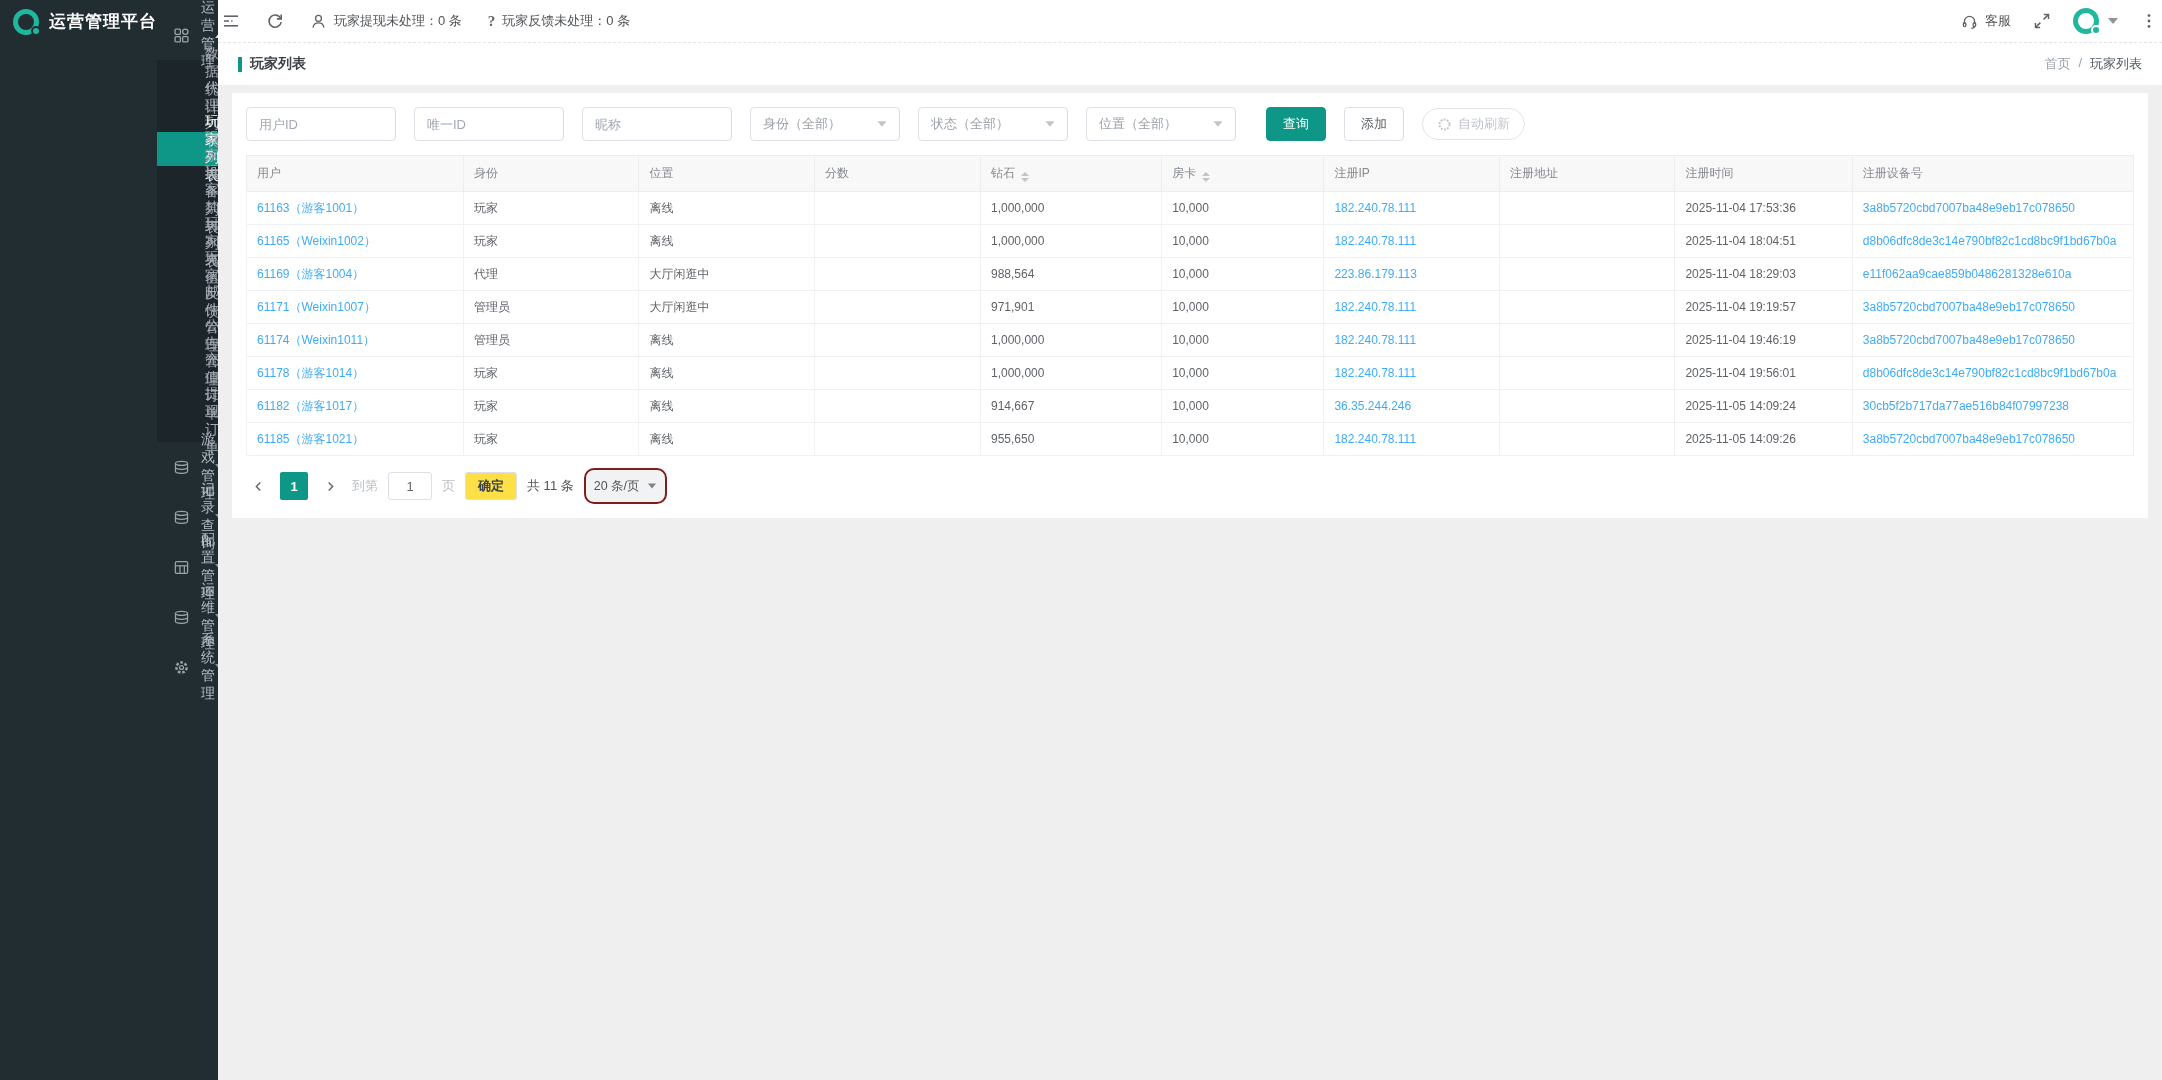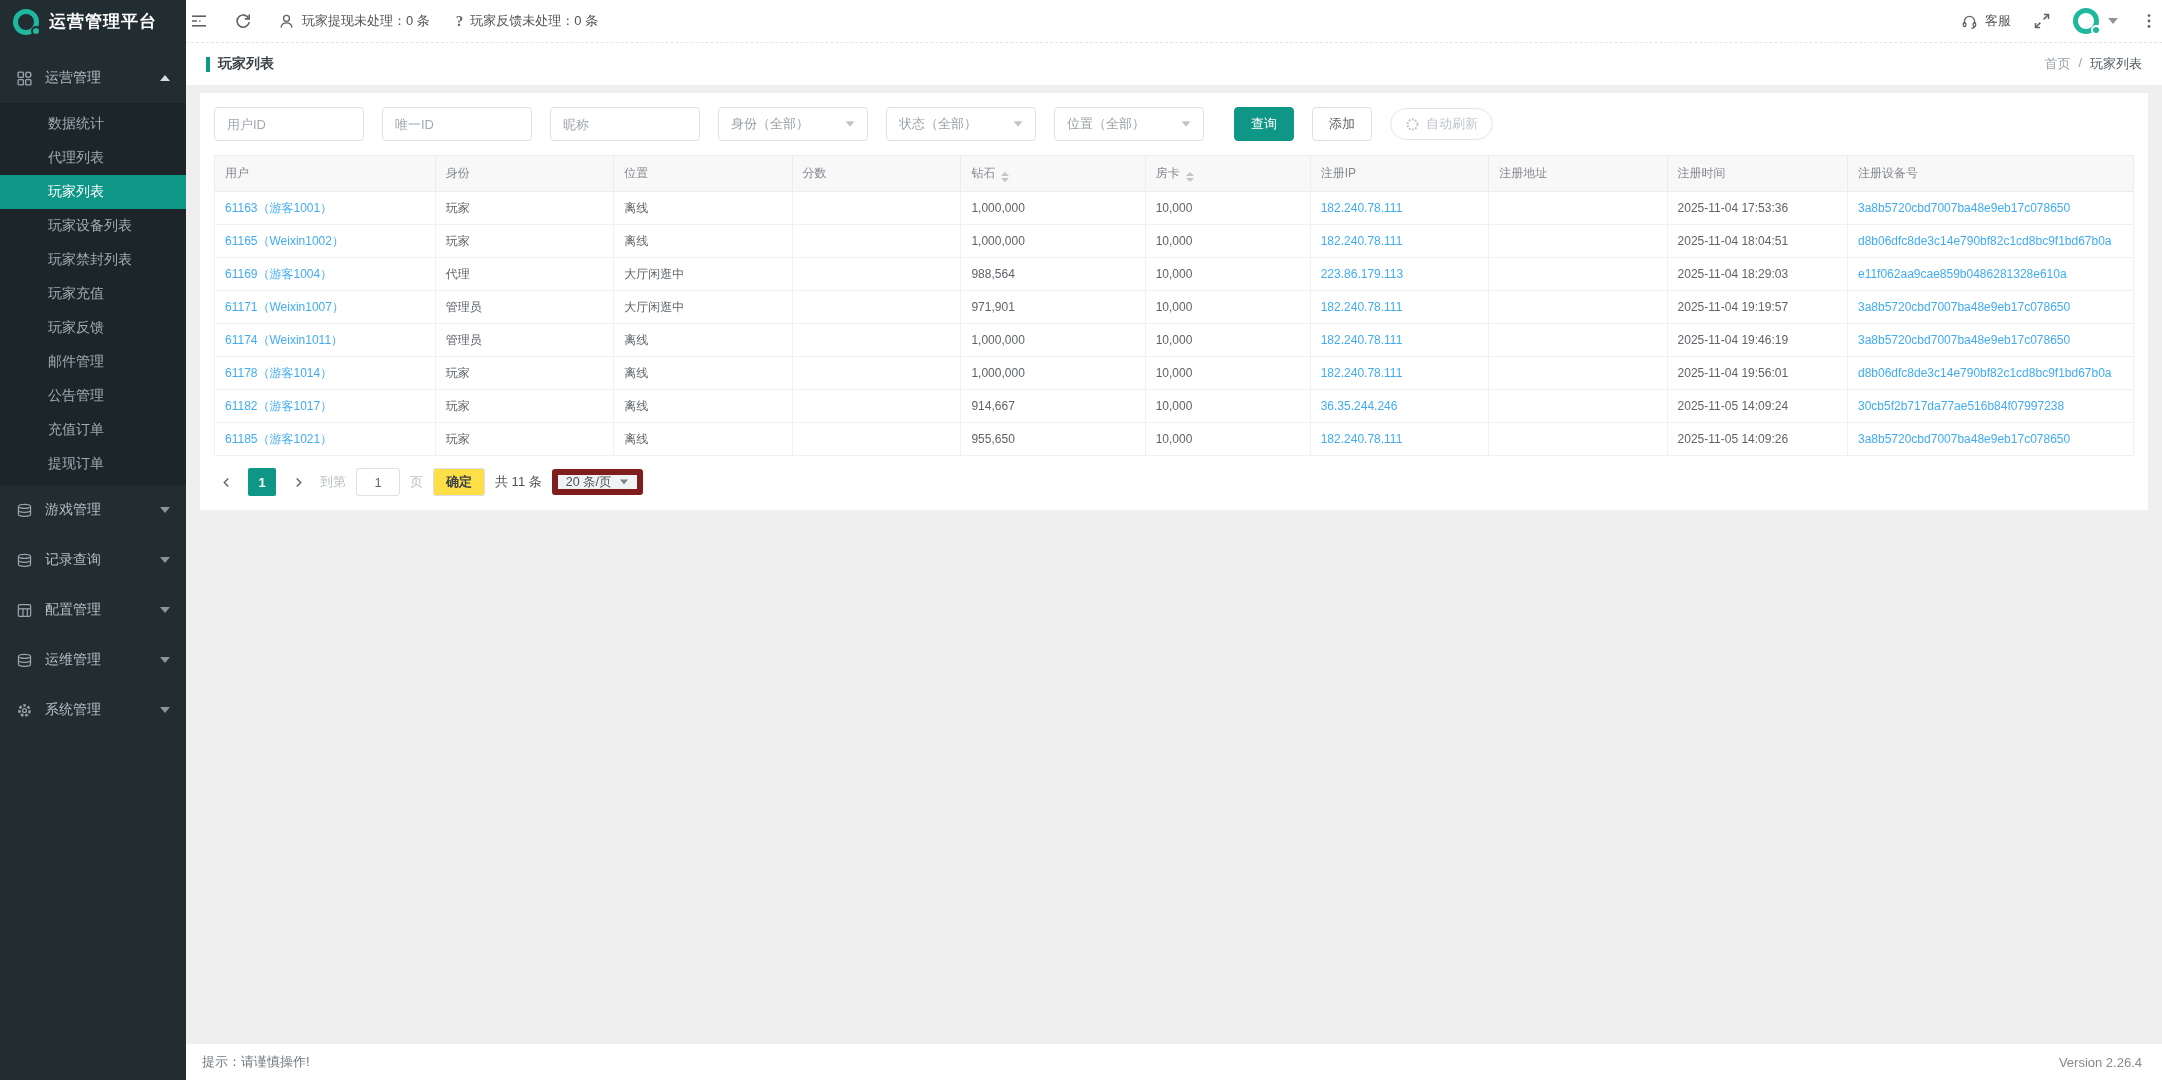--- a/index.html
+++ b/index.html
@@ -3,21 +3,21 @@
 <meta charset="utf-8">
 <style>
   * { margin:0; padding:0; box-sizing:border-box; }
   html,body { width:2162px; height:1080px; overflow:hidden; }
   body {
     font-family:"Liberation Sans","DejaVu Sans",sans-serif;
     font-size:13px; color:#333; background:#efefef;
     display:flex;
   }
   
-  .sidebar { width:186px; flex-shrink:0; background:#222d32; display:flex; flex-direction:column; }
+  .sidebar { width:218px; flex-shrink:0; background:#222d32; display:flex; }
   .logo-bar { height:43px; display:flex; align-items:center; gap:10px; padding-left:13px; flex-shrink:0; }
   .qmark { position:relative; width:26px; height:26px; }
   .qmark .ring { position:absolute; inset:0; border:5px solid #1fb79e; border-radius:50%; }
   .qmark .dot { position:absolute; right:-2px; bottom:-1px; width:10px; height:10px; background:#1fb79e; border-radius:50%; border:2px solid #222d32; }
   .qmark.on-white .dot { border-color:#fff; }
   .logo-title { color:#fff; font-size:17px; font-weight:bold; letter-spacing:1px; }
   .menu { flex:1; padding-top:10px; overflow:hidden; }
   .menu-group { height:50px; display:flex; align-items:center; padding:0 16px; color:#b4bec4; font-size:14px; cursor:pointer; }
   .mg-icon { width:18px; height:18px; margin-right:11px; color:#9aa4aa; display:inline-flex; }
   .mg-icon svg { width:17px; height:17px; }
@@ -70,21 +70,21 @@
   
   .pagination { display:flex; align-items:center; gap:10px; margin-top:12px; }
   .pg-btn { width:24px; height:28px; display:inline-flex; align-items:center; justify-content:center; color:#666; cursor:pointer; }
   .pg-btn svg { width:13px; height:13px; }
   .pg-num { min-width:28px; height:28px; display:inline-flex; align-items:center; justify-content:center; border-radius:2px; font-weight:bold; cursor:pointer; }
   .pg-num.active { background:#0e9687; color:#fff; }
   .pg-dim { color:#bcc0c6; }
   .pg-input { width:44px; height:28px; border:1px solid #dcdfe6; border-radius:3px; text-align:center; color:#666; font-family:inherit; font-size:13px; }
   .pg-confirm { height:28px; padding:0 12px; background:#fde047; border:1px solid #dcdfe6; border-radius:3px; color:#3c4247; font-weight:bold; font-size:13px; cursor:pointer; font-family:inherit; }
   .pg-total { color:#515457; }
-  .pg-size { height:26px; background:#f0f2f4; border:6px solid #7f1d1d; border-radius:3px; display:flex; align-items:center; gap:7px; padding:0 8px; color:#515457; font-size:12.5px; cursor:pointer; }
+  .pg-size { height:36px; background:#f0f2f4; border:2px solid #7f1d1d; border-radius:10px; display:flex; align-items:center; gap:7px; padding:0 8px; color:#515457; font-size:12.5px; cursor:pointer; }
   .pg-size .caret-down { transform:scale(.8); border-top-color:#7c828a; }
   
   .footer { height:36px; background:#fff; display:flex; align-items:center; justify-content:space-between; padding:0 20px 0 16px; color:#70767c; font-size:13px; flex-shrink:0; }
   .footer .version { color:#85898e; }
 </style>
 </head>
 <body>
 
 <aside class="sidebar">
   <div class="logo-bar">
@@ -433,17 +433,13 @@
         <button class="pg-confirm">确定</button>
         <span class="pg-total">共 11 条</span>
         <div class="pg-size">
           <span>20 条/页</span>
           <span class="caret-down"></span>
         </div>
       </div>
     </div>
   </div>
 
-  <footer class="footer">
-    <span>提示：请谨慎操作!</span>
-    <span class="version">Version 2.26.4</span>
-  </footer>
 </div>
 
 </body></html>

